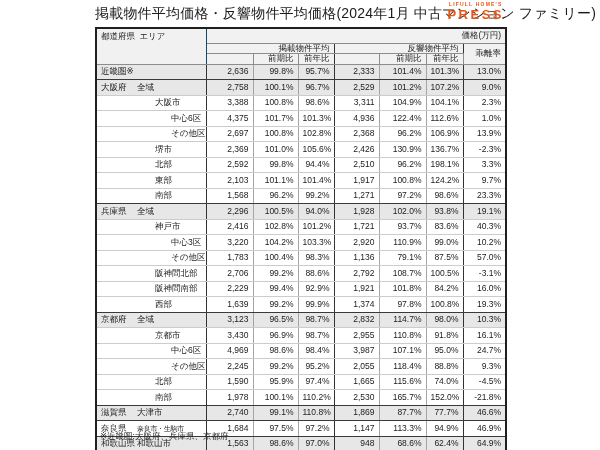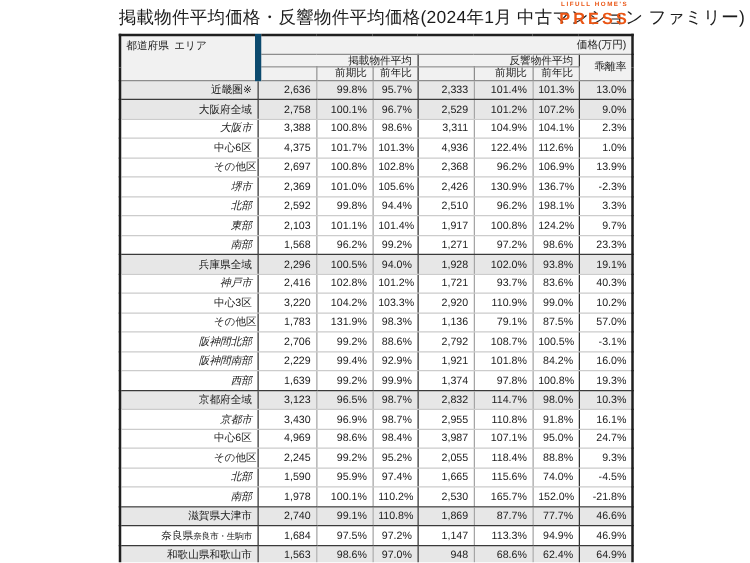--- a/index.html
+++ b/index.html
@@ -8,32 +8,32 @@
   .title{position:absolute;left:95px;top:5px;font-size:14px;font-weight:normal;letter-spacing:.2px;white-space:nowrap;}
   .logo{position:absolute;top:2px;right:96px;text-align:center;line-height:1;}
   .logo-top{display:block;font-size:5px;font-weight:bold;letter-spacing:1.2px;}
   .logo-main{display:block;font-size:13px;font-weight:bold;letter-spacing:2.5px;margin-top:1px;}
   table.data{position:absolute;left:95px;top:27px;width:410px;border-collapse:collapse;table-layout:fixed;
              font-size:8.5px;border:2px solid #1f1f1f;}
   .data th,.data td{padding:0 4px;font-weight:normal;white-space:nowrap;overflow:hidden;line-height:1.1;}
   .data thead th{text-align:right;background:#f1f1f1;border:1px solid #8d8d8d;}
   .data thead tr.h1 th{height:14px;}
   .data thead tr.h2 th,.data thead tr.h3 th{height:9px;}
-  .data thead th.corner{text-align:left;vertical-align:top;padding-top:3px;border-right:5px solid #0c4a6e;}
+  .data thead th.corner{text-align:left;vertical-align:top;padding-top:3px;border-right:1px solid #0c4a6e;}
   .data thead th.gsep{border-right:1px solid #333;}
   .data thead tr.h3{border-bottom:1px solid #333;padding-left:12px;}
   .data tbody td{height:14.5px;border-right:1px solid #a5a5a5;border-bottom:1px solid #cccccc;}
-  .data tbody td.c-label{text-align:right;border-right:1px solid #333;}
+  .data tbody td.c-label{text-align:left;border-right:1px solid #333;}
   .data tbody td.c-y1,.data tbody td.c-y2{border-right:1px solid #333;}
   .data tbody td.c-k{border-right:none;}
   .data tbody tr.gend td{border-bottom:1px solid #3a3a3a;}
   .data tbody tr.shaded td{background:#e7e7e7;}
   .data td.num{text-align:right;}
   .pref{display:inline-block;width:36px;white-space:nowrap;}
-  .area.ind2{padding-left:18px;font-style:italic;}
+  .area.ind2{padding-left:18px;}
   .area.ind3{padding-left:34px;}
   .area.small{font-size:7px;letter-spacing:-0.3px;}
   .footnote{position:absolute;left:100px;top:431px;font-size:8.5px;color:#2a2a2a;}
 </style>
 </head>
 <body>
 
 <div class="page">
 
   <div class="title">掲載物件平均価格・反響物件平均価格(2024年1月 中古マンション ファミリー)</div>
@@ -193,21 +193,21 @@
           <td class="num c-p1">104.2%</td>
           <td class="num c-y1">103.3%</td>
           <td class="num c-v2">2,920</td>
           <td class="num c-p2">110.9%</td>
           <td class="num c-y2">99.0%</td>
           <td class="num c-k">10.2%</td>
         </tr>
         <tr>
           <td class="c-label"><span class="pref"></span><span class="area ind3">その他区</span></td>
           <td class="num c-v1">1,783</td>
-          <td class="num c-p1">131.9%</td>
+          <td class="num c-p1">100.4%</td>
           <td class="num c-y1">98.3%</td>
           <td class="num c-v2">1,136</td>
           <td class="num c-p2">79.1%</td>
           <td class="num c-y2">87.5%</td>
           <td class="num c-k">57.0%</td>
         </tr>
         <tr>
           <td class="c-label"><span class="pref"></span><span class="area ind2">阪神間北部</span></td>
           <td class="num c-v1">2,706</td>
           <td class="num c-p1">99.2%</td>
@@ -323,14 +323,15 @@
           <td class="num c-p1">98.6%</td>
           <td class="num c-y1">97.0%</td>
           <td class="num c-v2">948</td>
           <td class="num c-p2">68.6%</td>
           <td class="num c-y2">62.4%</td>
           <td class="num c-k">64.9%</td>
         </tr>
       </tbody>
   </table>
 
+  <div class="footnote">※近畿圏:大阪府、兵庫県、京都府</div>
 
 </div>
 
 </body></html>

